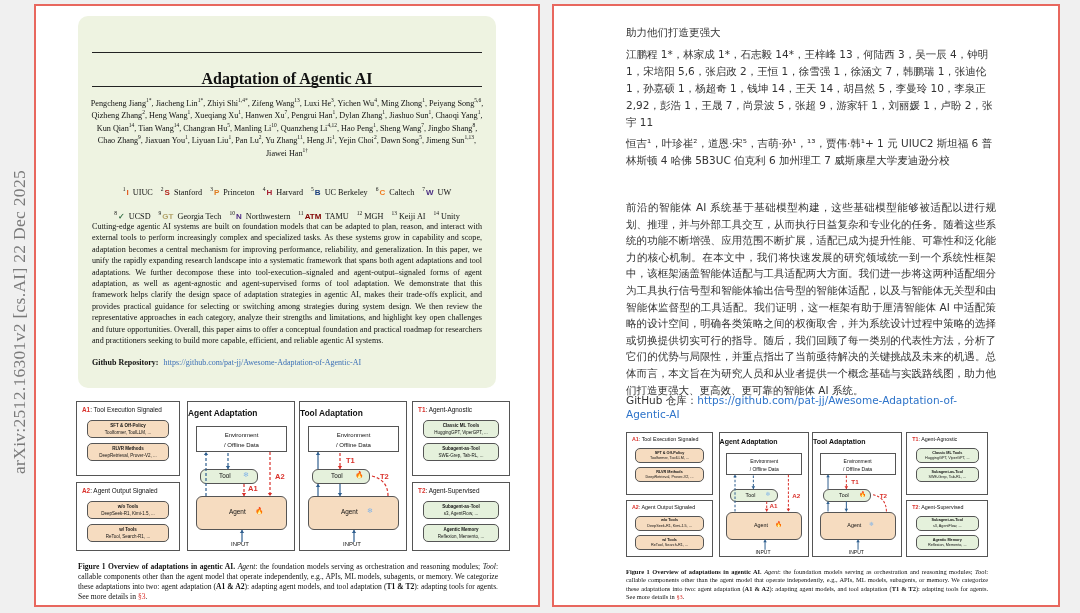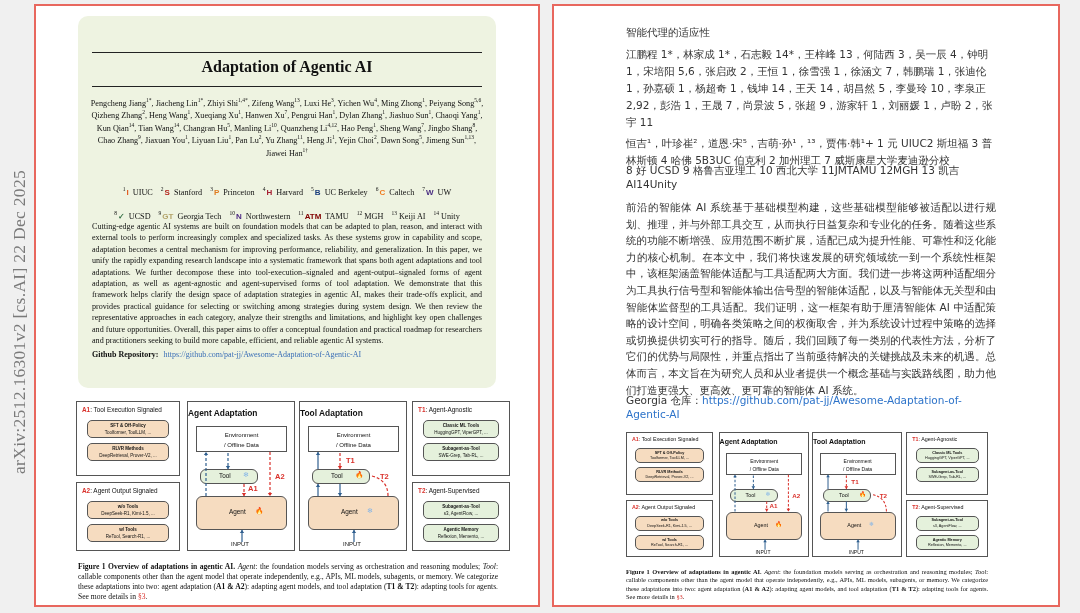--- a/index.html
+++ b/index.html
@@ -24,41 +24,41 @@
     white-space: nowrap; font-family: "Liberation Serif", serif;
     font-size: 17.5px; color: #7a7a7a; letter-spacing: 0.3px;
     width: 320px; display: block;
   }
   .abstract-box {
     position: absolute; left: 42px; top: 10px; width: 418px; height: 372px;
     background: #eef3e1; border-radius: 10px;
   }
   .rule { position: absolute; left: 14px; right: 14px; height: 1px; background: #222; }
   .paper-title {
-    position: absolute; left: 0; right: 0; top: 42px; text-align: center;
+    position: absolute; left: 0; right: 0; top: 54px; text-align: center;
     font-weight: bold; font-size: 16px; font-family: "Liberation Serif", serif;
   }
   .authors {
     position: absolute; left: 12px; right: 12px; top: 82px; text-align: center;
     font-size: 8.2px; line-height: 12.4px;
   }
   .authors sup { font-size: 5.5px; vertical-align: 4px; line-height: 0; }
   .affils {
     position: absolute; left: 12px; right: 12px; top: 163px; text-align: center;
     font-size: 8.2px; line-height: 20px;
   }
   .affil { display: inline-block; margin: 0 4px; white-space: nowrap; }
   .affil sup { font-size: 5.5px; vertical-align: 4px; }
   .logo { display: inline-block; font-weight: bold; font-family: "Liberation Sans", sans-serif; font-size: 8px; margin: 0 2px 0 1px; }
   .abstract {
     position: absolute; left: 14px; right: 14px; top: 205px;
     font-size: 8.1px; line-height: 11.4px; text-align: justify;
   }
   .repo {
-    position: absolute; left: 14px; top: 334px; font-size: 8px;
+    position: absolute; left: 14px; top: 342px; font-size: 8px;
   }
   .repo b { font-weight: bold; }
   .repo a { color: #3b6fb6; text-decoration: none; margin-left: 3px; }
 
   
   .figure { position: absolute; }
   #fig-left { left: 40px; top: 390px; width: 434px; height: 155px; }
   #fig-right { left: 72px; top: 422px; width: 362px; height: 130px; }
   .fbox { position: absolute; border: 1px solid #555; background: #fff; }
   .ftitle { position: absolute; font-family: "Liberation Sans", sans-serif; font-weight: bold; width: 100%; }
@@ -192,27 +192,26 @@
         </svg>
         <div class="redlbl" style="font-size: 7.5px; left: 46px; top: 54px;">T1</div>
         <div class="redlbl" style="font-size: 7.5px; left: 80px; top: 70px;">T2</div>
       </div>
     </div>
 
   <div class="caption" id="cap-left" style="left:42px; top:556px; width:420px;"><b>Figure 1   Overview of adaptations in agentic AI. </b><i>Agent</i>: the foundation models serving as orchestration and reasoning modules; <i>Tool</i>: callable components other than the agent model that operate independently, e.g., APIs, ML models, subagents, or memory. We categorize these adaptations into two: agent adaptation (<b>A1 &amp; A2</b>): adapting agent models, and tool adaptation (<b>T1 &amp; T2</b>): adapting tools for agents. See more details in <a class="sect">§3</a>.</div>
 </div>
 
 <div class="page" id="page-right">
-  <div class="zh zh-title">智能代理的适应性</div>
+  <div class="zh zh-title">助力他们打造更强大</div>
   <div class="zh zh-authors">江鹏程 1*，林家成 1*，石志毅 14*，王梓峰 13，何陆西 3，吴一辰 4，钟明 1，宋培阳 5,6，张启政 2，王恒 1，徐雪强 1，徐涵文 7，韩鹏瑞 1，张迪伦 1，孙嘉硕 1，杨超奇 1，钱坤 14，王天 14，胡昌然 5，李曼玲 10，李泉正 2,92，彭浩 1，王晟 7，尚景波 5，张超 9，游家轩 1，刘丽媛 1，卢盼 2，张宇 11</div>
-  <div class="zh zh-affils">恒吉¹，叶珍崔²，道恩·宋⁵，吉萌·孙¹，¹³，贾伟·韩¹+ 1 元 UIUC2 斯坦福 3 普林斯顿 4 哈佛 5B3UC 伯克利 2 加州理工 7 威斯康星大学麦迪逊分校</div>
-  <div class="zh zh-affils2">8 好 UCSD 9 格鲁吉亚理工 10 西北大学 11JMTAMU 12MGH 13 凯吉 AI14Unity</div>
+  <div class="zh zh-affils">恒吉¹，叶珍崔²，道恩·宋⁵，吉萌·孙¹，¹³，贾伟·韩¹+ 1 元 UIUC2 斯坦福 6 普林斯顿 4 哈佛 5B3UC 伯克利 6 加州理工 7 威斯康星大学麦迪逊分校</div>
   <div class="zh zh-abstract">前沿的智能体 AI 系统基于基础模型构建，这些基础模型能够被适配以进行规划、推理，并与外部工具交互，从而执行日益复杂和专业化的任务。随着这些系统的功能不断增强、应用范围不断扩展，适配已成为提升性能、可靠性和泛化能力的核心机制。在本文中，我们将快速发展的研究领域统一到一个系统性框架中，该框架涵盖智能体适配与工具适配两大方面。我们进一步将这两种适配细分为工具执行信号型和智能体输出信号型的智能体适配，以及与智能体无关型和由智能体监督型的工具适配。我们证明，这一框架有助于厘清智能体 AI 中适配策略的设计空间，明确各类策略之间的权衡取舍，并为系统设计过程中策略的选择或切换提供切实可行的指导。随后，我们回顾了每一类别的代表性方法，分析了它们的优势与局限性，并重点指出了当前亟待解决的关键挑战及未来的机遇。总体而言，本文旨在为研究人员和从业者提供一个概念基础与实践路线图，助力他们打造更强大、更高效、更可靠的智能体 AI 系统。</div>
   <div class="zh zh-repo">
-    <span>Georgia 仓库：</span><a>https://github.com/pat-jj/Awesome-Adaptation-of-Agentic-AI</a>
+    <span>GitHub 仓库：</span><a>https://github.com/pat-jj/Awesome-Adaptation-of-Agentic-AI</a>
   </div>
 
   <div class="figure" id="fig-right">
       <div class="fbox" style="left: 0px; top: 4.17051px; width: 86.7465px; height: 62.5576px;">
         <div class="fhead" style="top: 3.33641px; font-size: 5.33825px;"><span class="red">A1</span>: Tool Execution Signaled</div>
         <div class="pill orange" style="left: 8.34101px; width: 68.3963px; top: 15.0138px; height: 15.0138px; font-size: 3.75346px; padding-top: 1.6682px; line-height: 5.42166px;"><b>SFT &amp; Off-Policy</b>Toolformer, ToolLLM, ...</div>
         <div class="pill orange" style="left: 8.34101px; width: 68.3963px; top: 34.1982px; height: 15.0138px; font-size: 3.75346px; padding-top: 1.6682px; line-height: 5.42166px;"><b>RLVR Methods</b>DeepRetrieval, Prover-V2, ...</div>
       </div>
       <div class="fbox" style="left: 0px; top: 71.7327px; width: 86.7465px; height: 57.553px;">
         <div class="fhead" style="top: 3.33641px; font-size: 5.33825px;"><span class="red">A2</span>: Agent Output Signaled</div>

